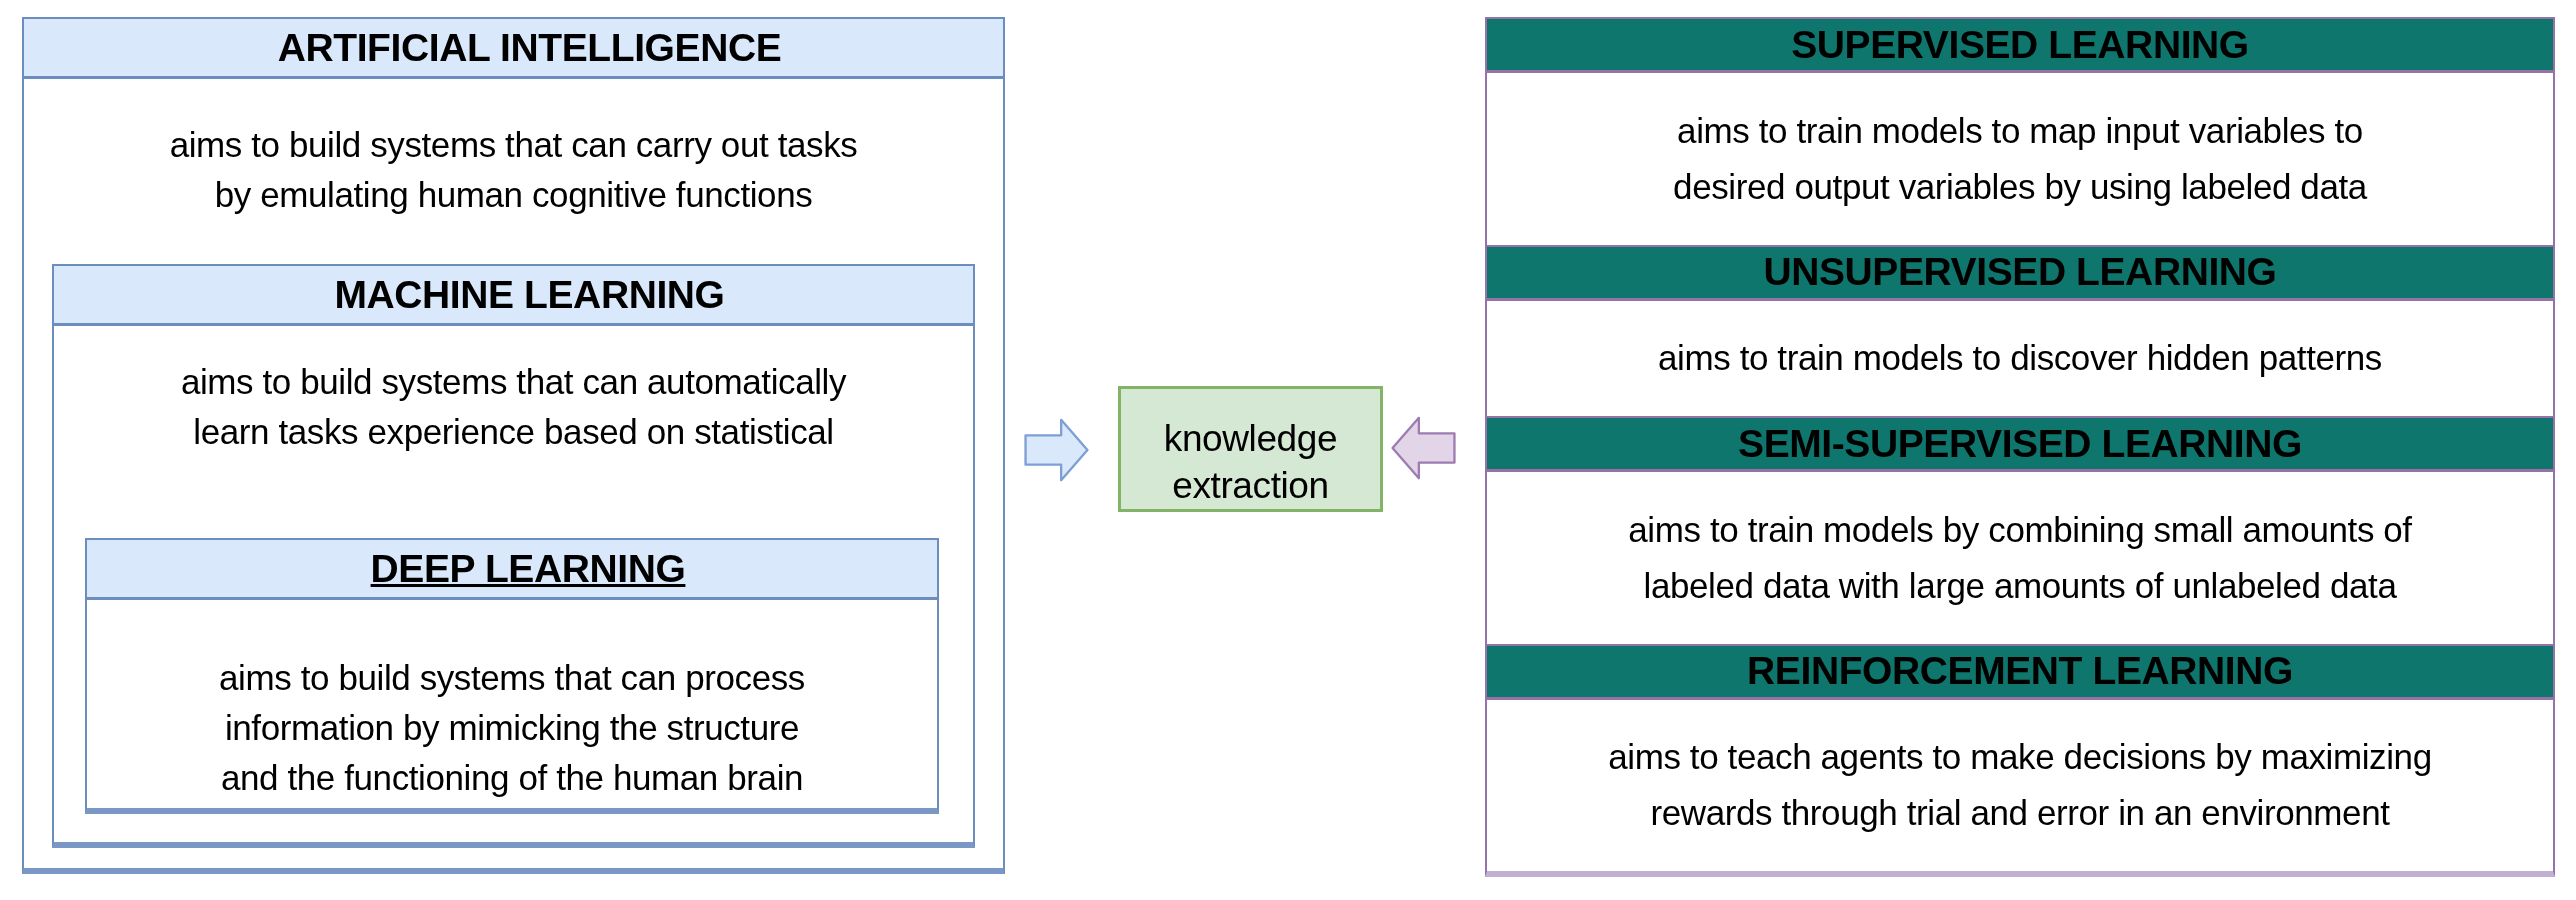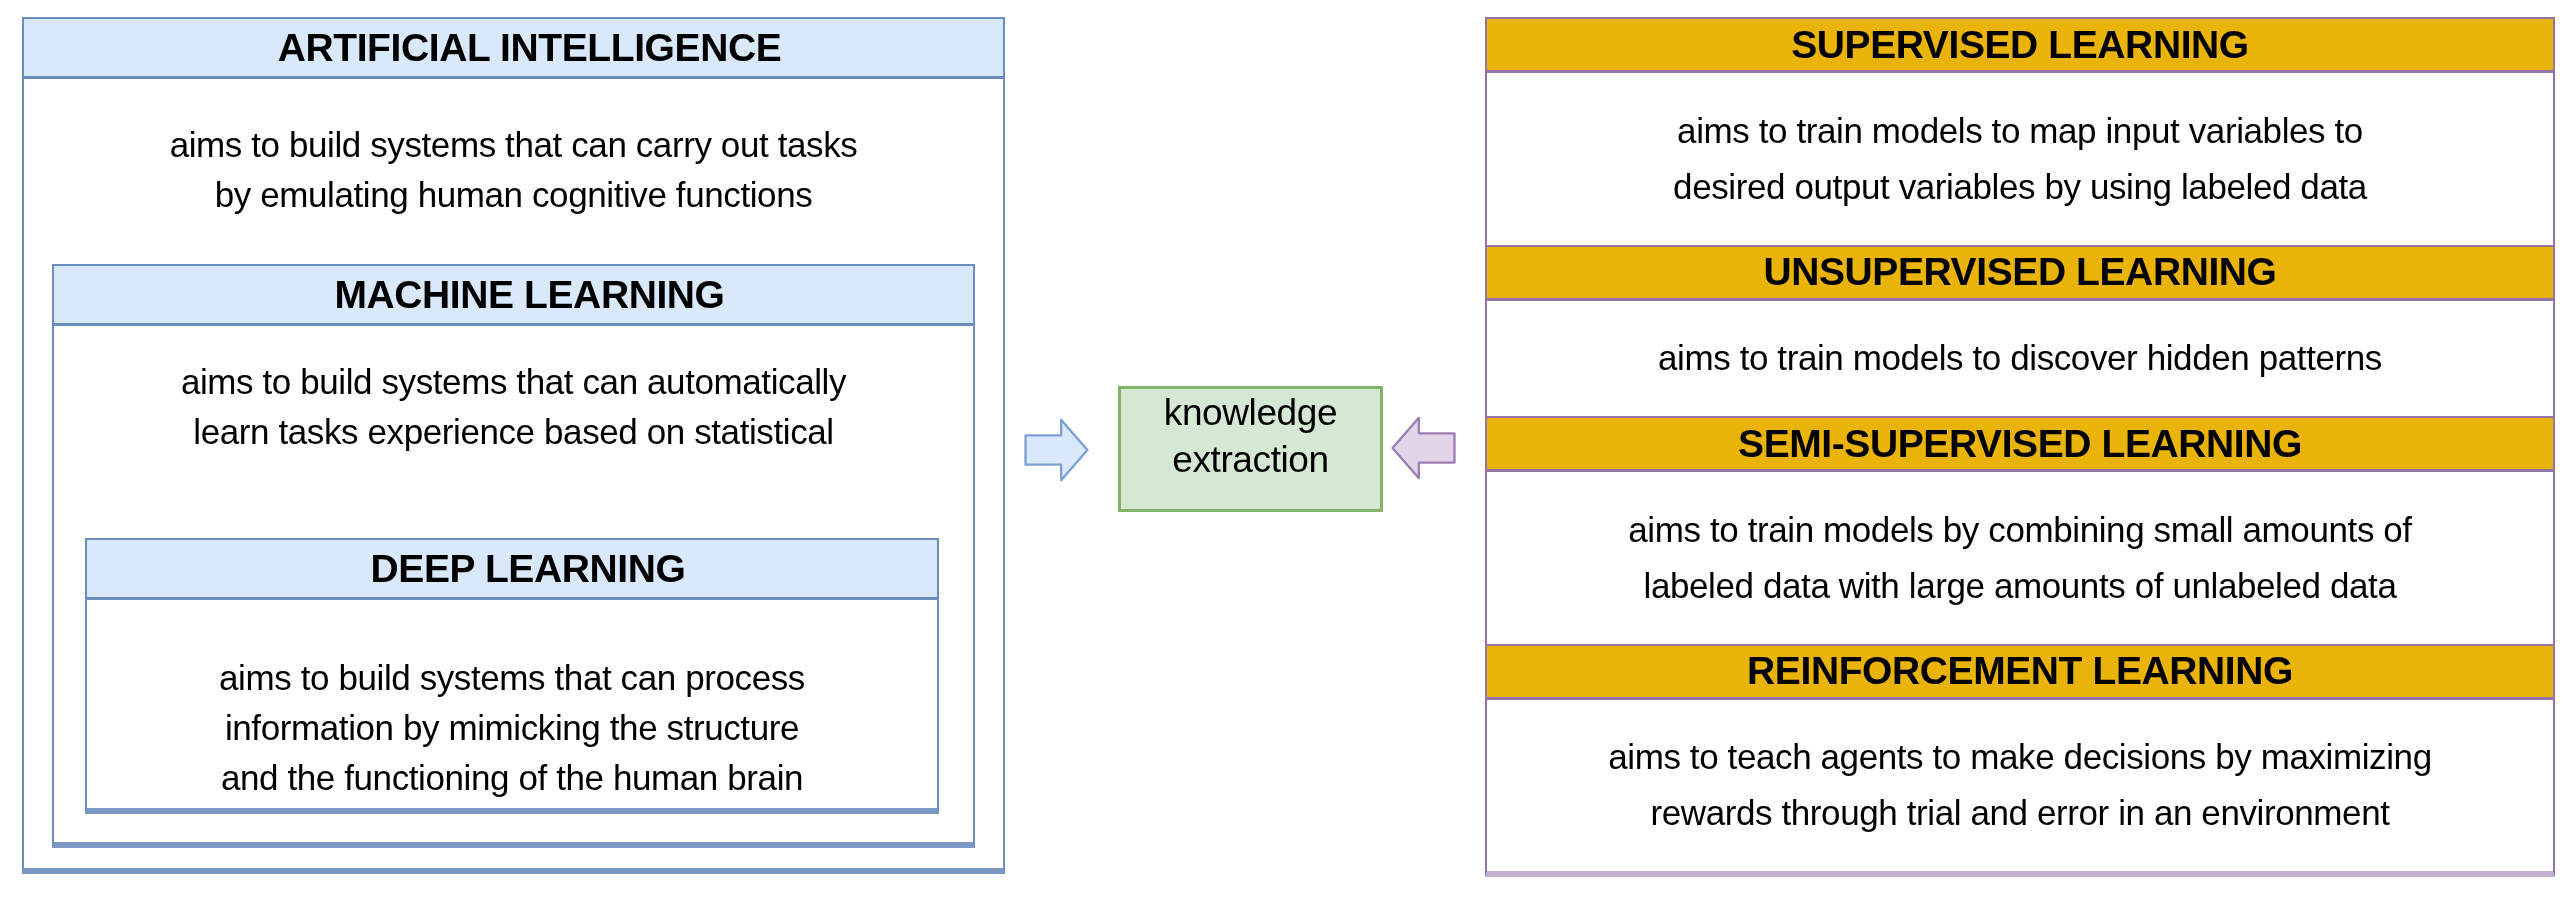--- a/index.html
+++ b/index.html
@@ -49,34 +49,34 @@
     text-align: center;
     font-size: 35px;
     line-height: 50px;
     letter-spacing: -0.4px;
   }
   
   .ai-box { left: 22px; top: 17px; width: 983px; height: 857px; }
   .ai-desc { top: 101px; }
   .ml-box { left: 28px; top: 245px; width: 923px; height: 584px; }
   .ml-desc { top: 91px; }
-  .dl-box { left: 31px; top: 272px; width: 854px; height: 276px; }
+  .dl-box { left: 31px; top: 272px; width: 854px; height: 276px; text-decoration: underline; }
   .dl-desc { top: 89px; margin-top: 24px; }
 
   
   .green-box {
     position: absolute;
     box-sizing: border-box;
     left: 1118px; top: 386px; width: 265px; height: 126px;
     background: #d5e8d4;
     border: 3.1px solid #82b366;
     display: flex;
     flex-direction: column;
     align-items: center;
-    justify-content: flex-start;
+    justify-content: flex-end;
     font-size: 37px;
     line-height: 47px;
     letter-spacing: -0.4px;
     text-align: center;
   }
   .arrow {
     position: absolute;
   }
   .arrow-blue { left: 1024px; top: 418px; }
   .arrow-purple { left: 1391px; top: 416px; }
@@ -89,21 +89,21 @@
     border: 2.3px solid #9673a6;
     border-bottom: 6.2px solid #c2b0d2;
     background: #ffffff;
     display: flex;
     flex-direction: column;
   }
   .pband {
     box-sizing: border-box;
     flex: 0 0 auto;
     height: 56px;
-    background: #eab308;
+    background: #0f766e;
     border-top: 2.3px solid #9673a6;
     border-bottom: 3.9px solid #9673a6;
     display: flex;
     align-items: center;
     justify-content: center;
     font-weight: bold;
     font-size: 39px;
     letter-spacing: -0.4px;
     white-space: nowrap;
   }

